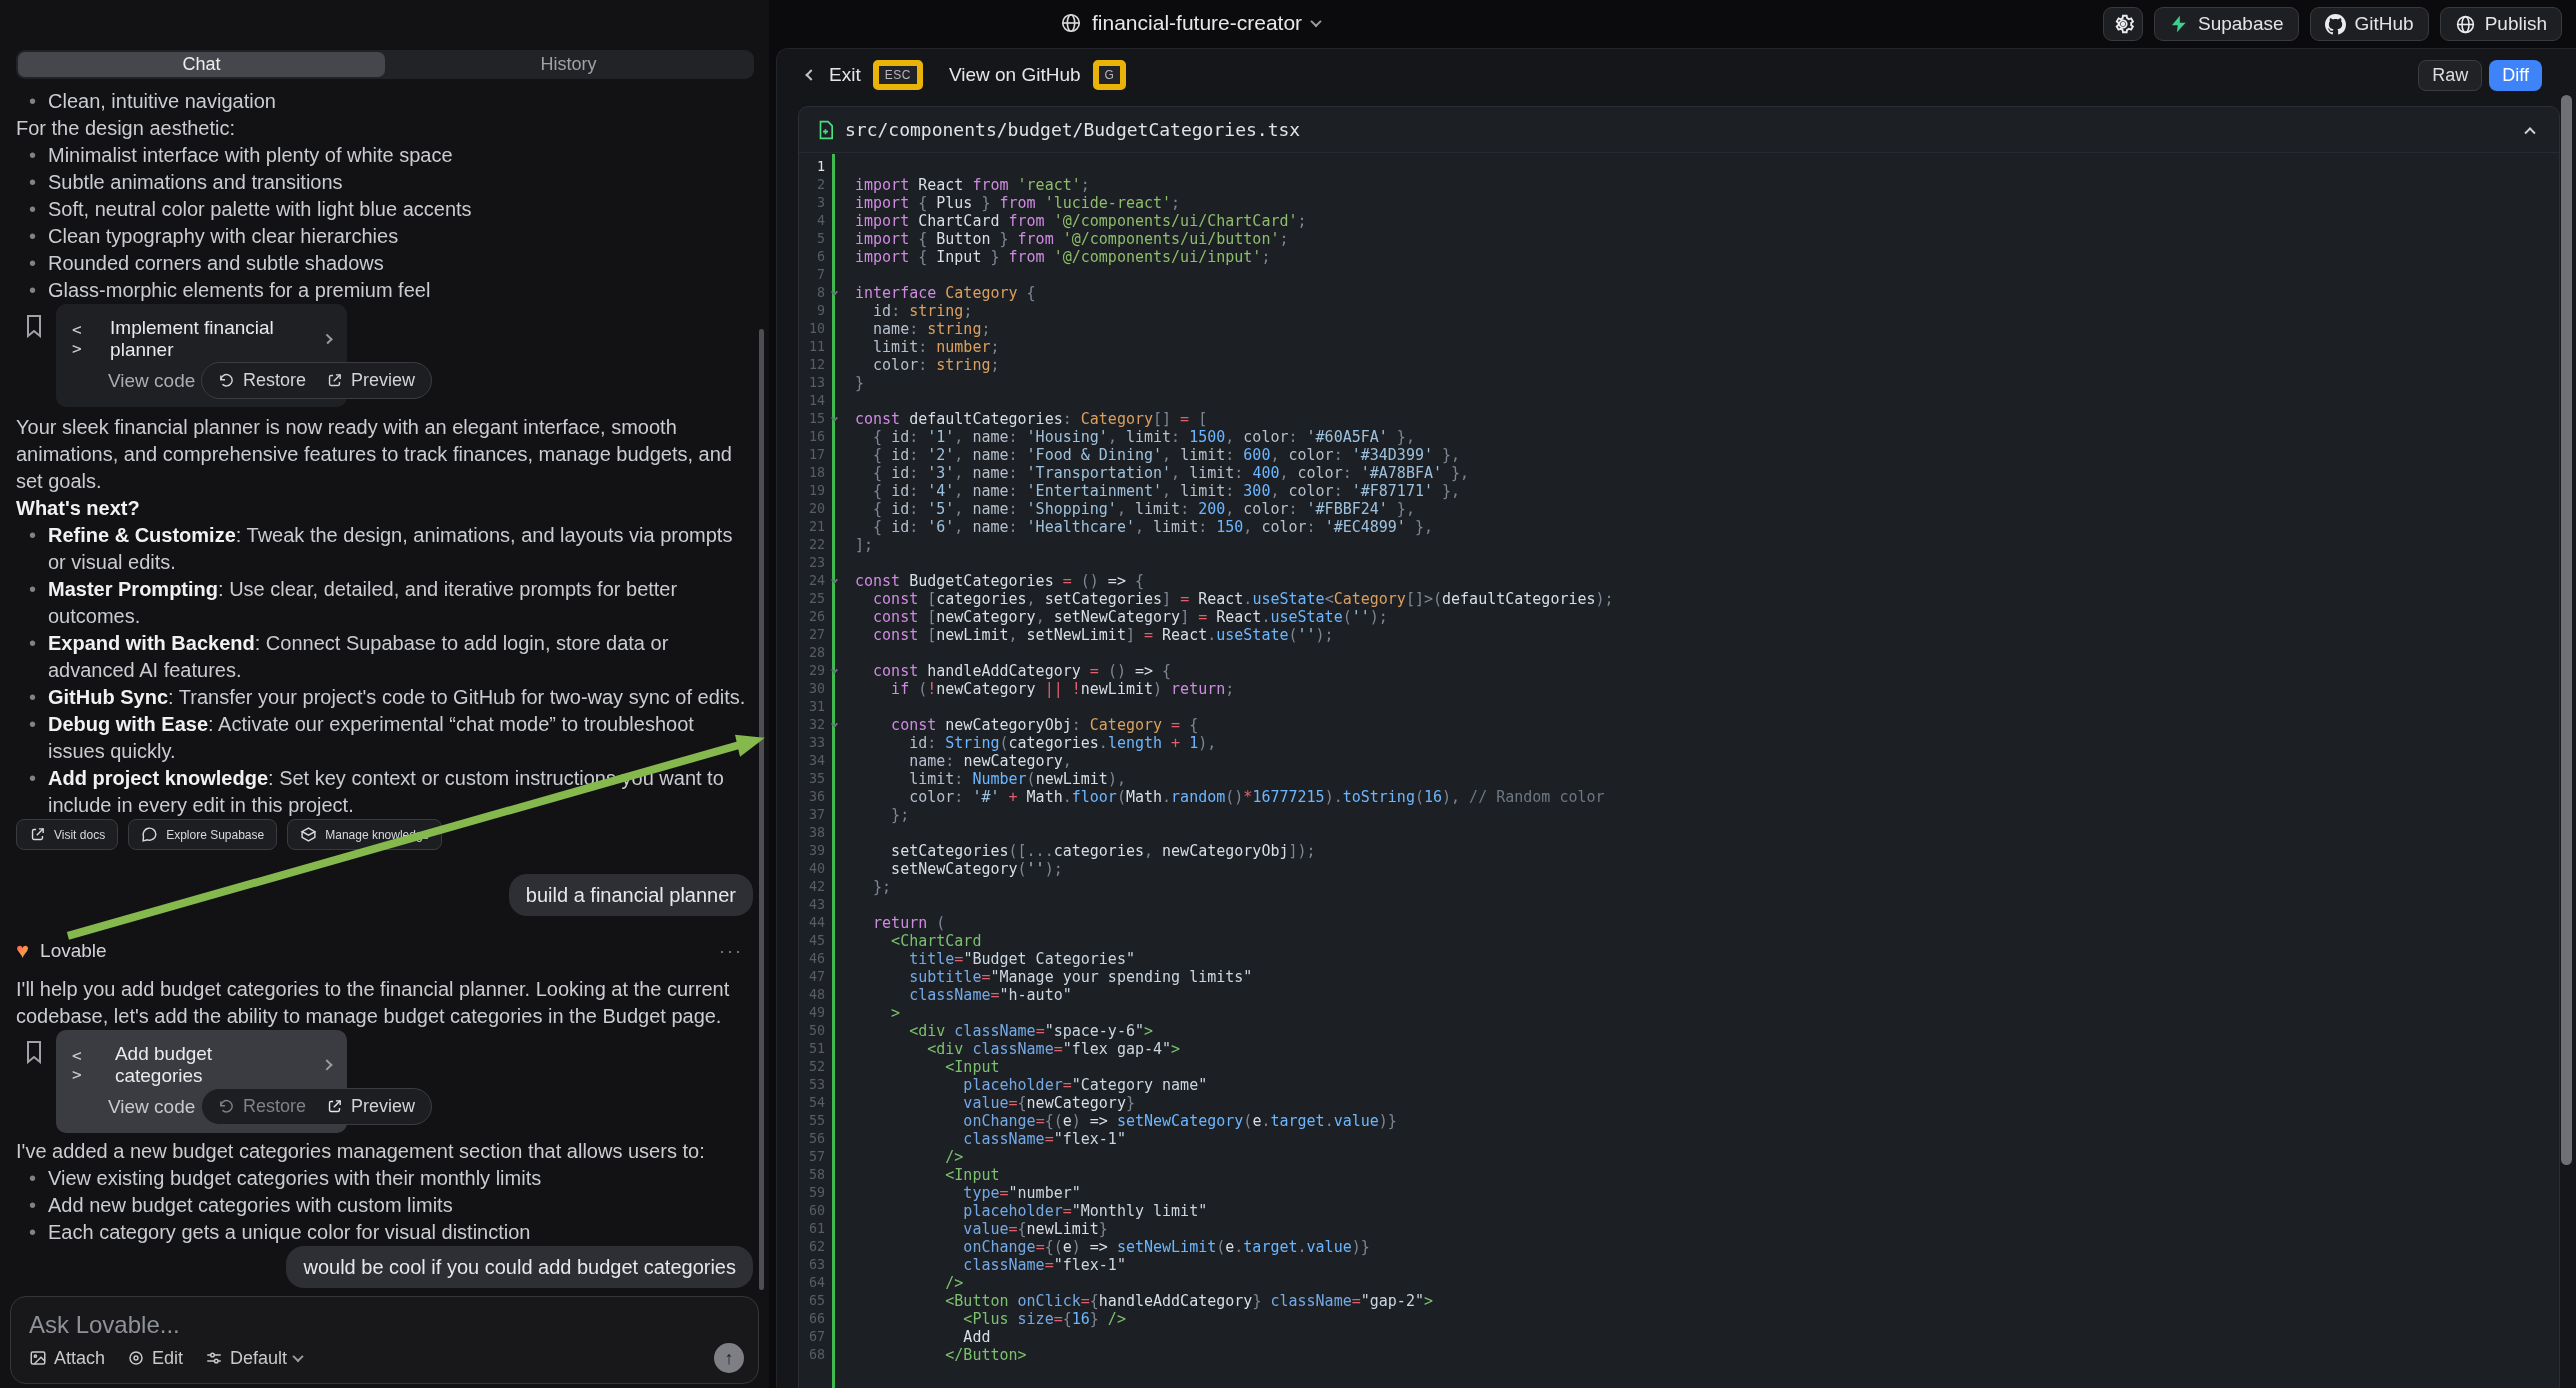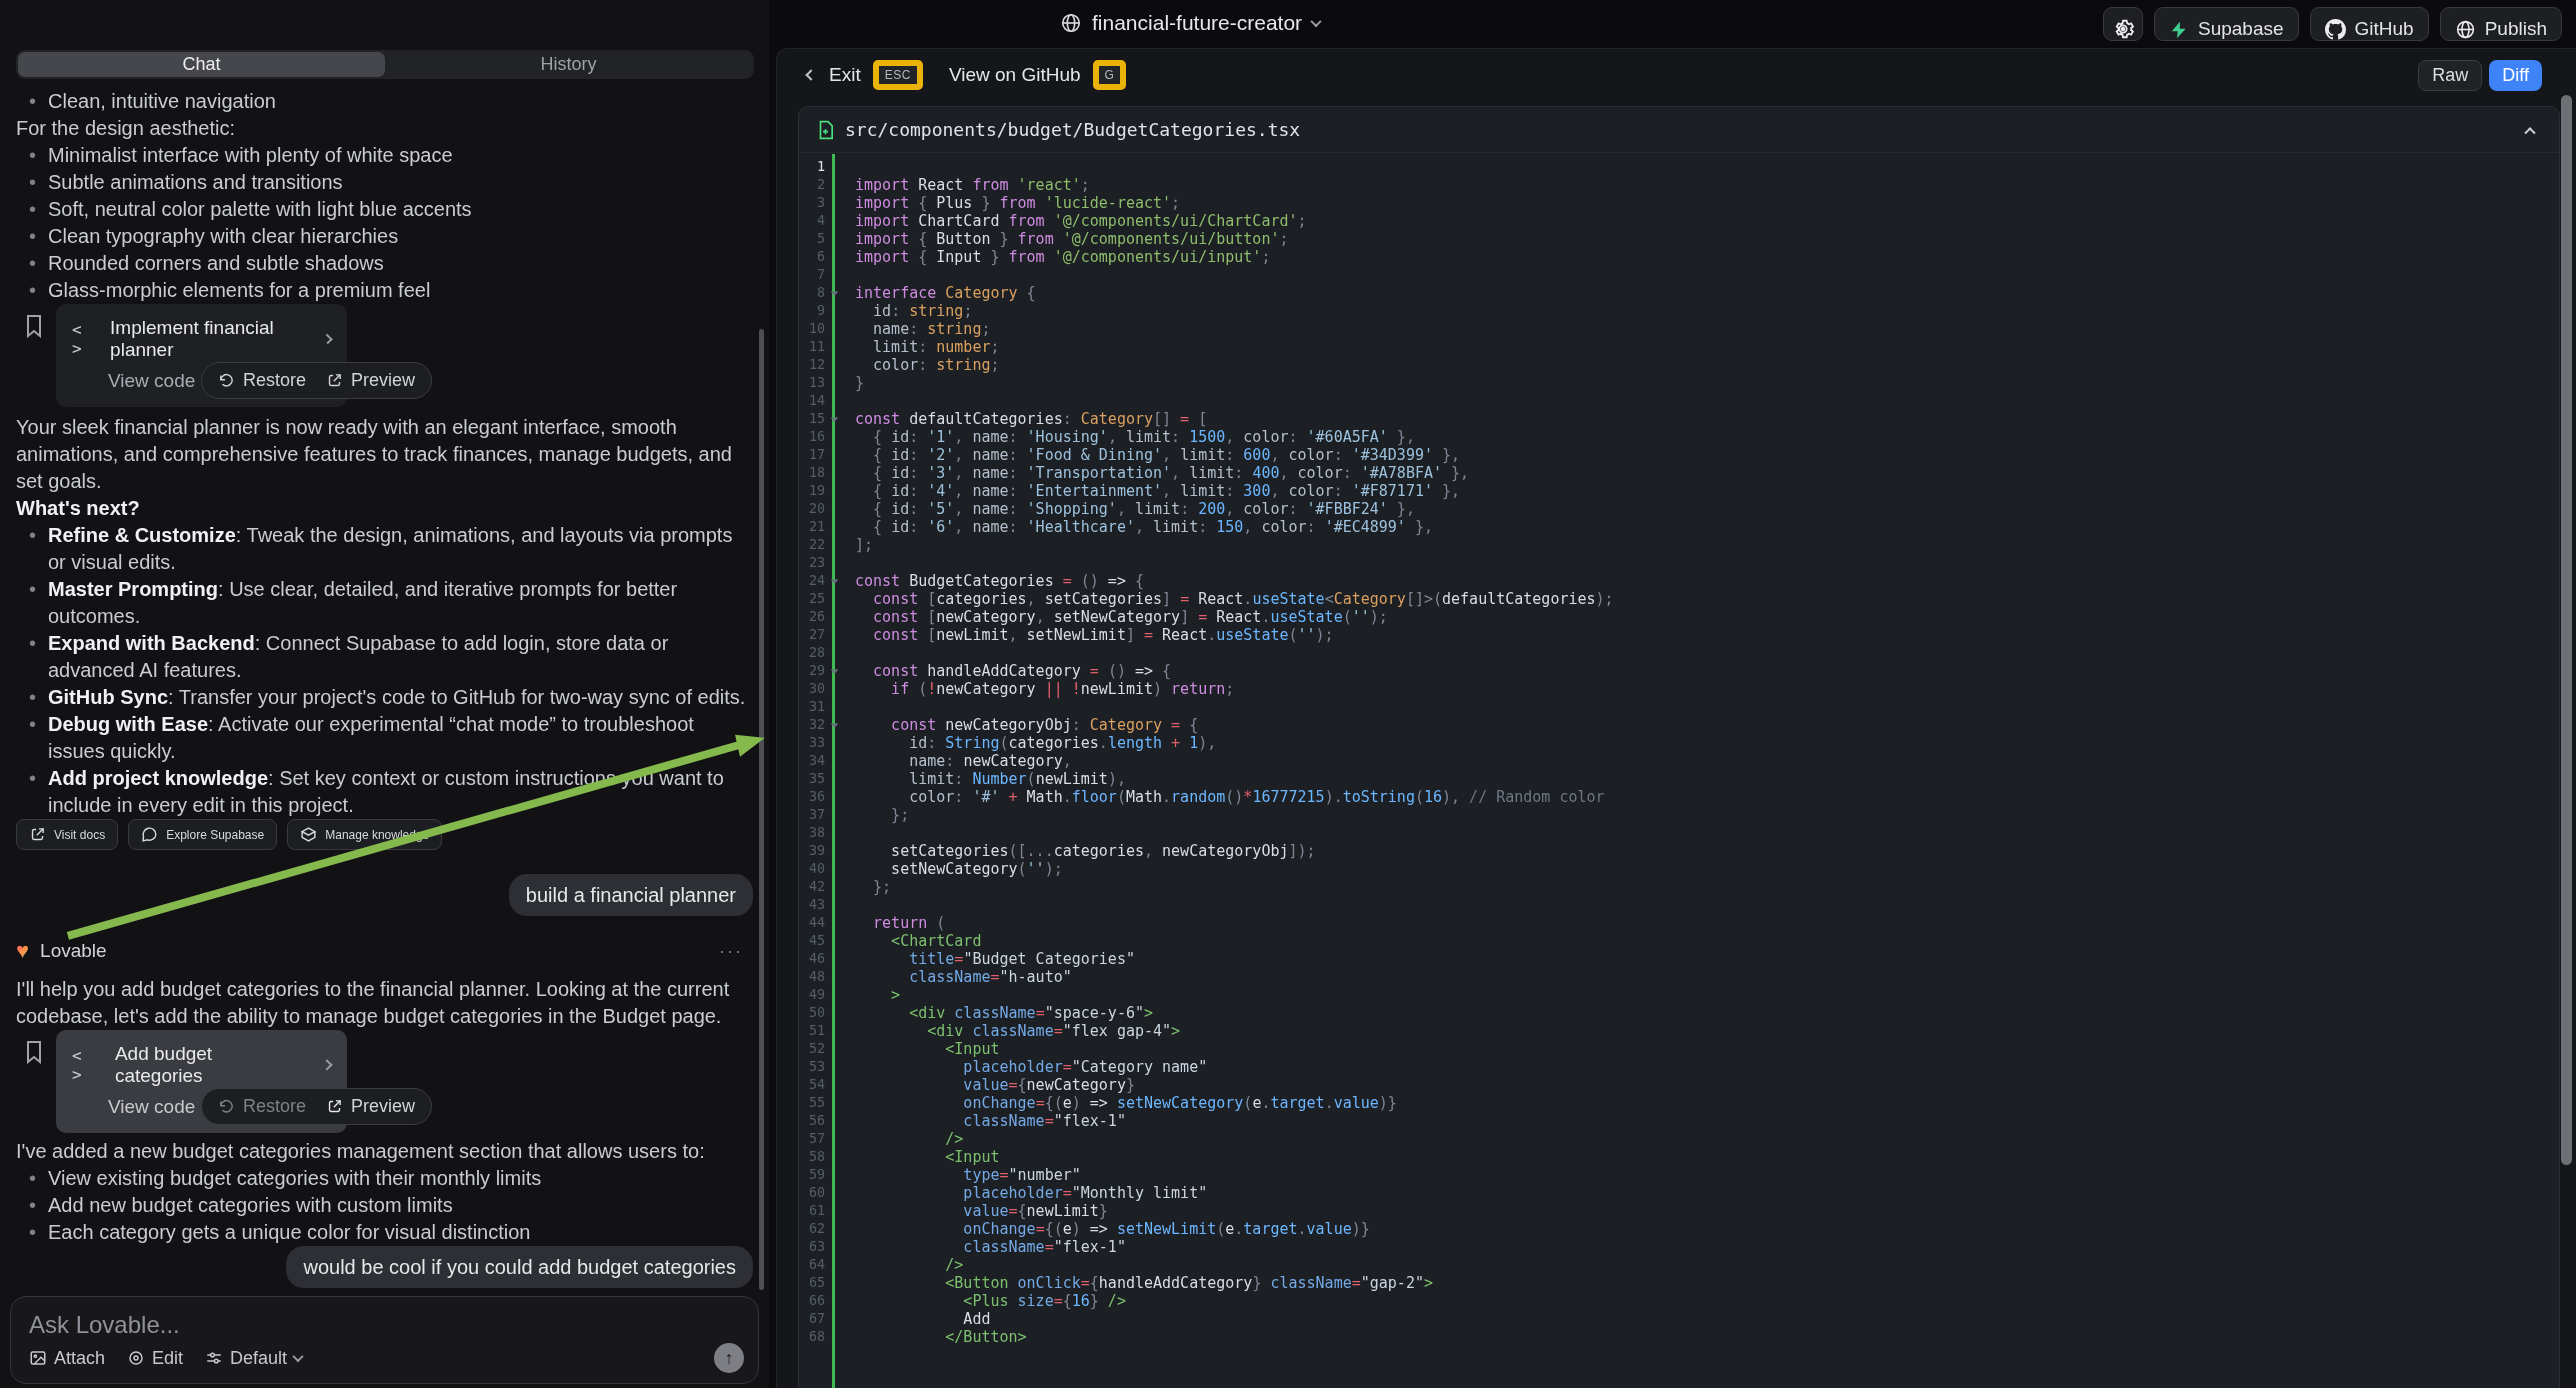--- a/index.html
+++ b/index.html
@@ -10,21 +10,21 @@
   
   #topbar { position:absolute; left:0; top:0; width:2576px; height:48px; }
   .heart { font-size:30px; line-height:30px;
     background:linear-gradient(135deg,#ff4d6d 10%,#ff9a3d 55%,#4d9fff 95%);
     -webkit-background-clip:text; background-clip:text; color:transparent; }
   #logo-group { position:absolute; left:18px; top:8px; display:flex; align-items:center; gap:6px; }
   #panel-toggle { position:absolute; left:62px; top:10px; width:28px; height:28px; border:2.5px solid #e8e9eb; border-radius:7px; position:absolute; }
   #panel-toggle .half { position:absolute; left:2px; top:2px; bottom:2px; width:8px; background:#e8e9eb; border-radius:2px; }
   #project-group { position:absolute; left:1060px; top:11px; display:flex; align-items:center; gap:10px; color:#e7e8ea; font-size:21px; }
   #topbar-right { position:absolute; right:14px; top:7px; display:flex; gap:11px; }
-  .tb-btn { height:34px; background:#1e1f23; border:1px solid #393a3f; border-radius:9px; color:#e3e4e7; font-size:19px; display:flex; align-items:flex-end; gap:9px; padding:0 14px; }
+  .tb-btn { height:34px; background:#1e1f23; border:1px solid #393a3f; border-radius:9px; color:#e3e4e7; font-size:19px; display:flex; align-items:center; gap:9px; padding:0 14px; }
   .tb-btn.icon-only { width:40px; justify-content:center; padding:0; }
   .chev { display:inline-block; width:8px; height:8px; border-right:2px solid #9a9ca2; border-bottom:2px solid #9a9ca2; }
   .chev.down  { transform:rotate(45deg) translate(-1px,-1px); }
   .chev.right { transform:rotate(-45deg); }
   .chev.up    { transform:rotate(-135deg) translate(-2px,-2px); }
 
   
   #chat-panel { position:absolute; left:0; top:0; width:769px; height:1388px; background:#121215; }
   #tabs { position:absolute; left:16px; top:50px; width:738px; height:29px; background:#222327; border-radius:9px; display:flex; padding:2px; }
   .tab { flex:1; display:flex; align-items:center; justify-content:center; font-size:18px; color:#9fa1a7; border-radius:7px; }
@@ -418,20 +418,21 @@
           <div class="code-row"><span class="ln">36</span><span class="fold"></span><span class="codetxt"><span class="tk-pr">      color</span><span class="tk-p">: </span><span class="tk-sv">'#'</span><span class="tk-eq"> + </span><span class="tk-v">Math</span><span class="tk-p">.</span><span class="tk-f">floor</span><span class="tk-p">(</span><span class="tk-v">Math</span><span class="tk-p">.</span><span class="tk-f">random</span><span class="tk-p">()</span><span class="tk-eq">*</span><span class="tk-n">16777215</span><span class="tk-p">).</span><span class="tk-f">toString</span><span class="tk-p">(</span><span class="tk-n">16</span><span class="tk-p">),</span><span class="tk-cm"> // Random color</span></span></div>
           <div class="code-row"><span class="ln">37</span><span class="fold"></span><span class="codetxt"><span class="tk-p">    };</span></span></div>
           <div class="code-row"><span class="ln">38</span><span class="fold"></span><span class="codetxt"></span></div>
           <div class="code-row"><span class="ln">39</span><span class="fold"></span><span class="codetxt"><span class="tk-v">    setCategories</span><span class="tk-p">([...</span><span class="tk-v">categories</span><span class="tk-p">, </span><span class="tk-v">newCategoryObj</span><span class="tk-p">]);</span></span></div>
           <div class="code-row"><span class="ln">40</span><span class="fold"></span><span class="codetxt"><span class="tk-v">    setNewCategory</span><span class="tk-p">(</span><span class="tk-sv">''</span><span class="tk-p">);</span></span></div>
           <div class="code-row"><span class="ln">42</span><span class="fold"></span><span class="codetxt"><span class="tk-p">  };</span></span></div>
           <div class="code-row"><span class="ln">43</span><span class="fold"></span><span class="codetxt"></span></div>
           <div class="code-row"><span class="ln">44</span><span class="fold"></span><span class="codetxt"><span class="tk-k">  return</span><span class="tk-p"> (</span></span></div>
           <div class="code-row"><span class="ln">45</span><span class="fold"></span><span class="codetxt"><span class="tk-tag">    &lt;ChartCard</span></span></div>
           <div class="code-row"><span class="ln">46</span><span class="fold"></span><span class="codetxt"><span class="tk-attr">      title</span><span class="tk-eq">=</span><span class="tk-sj">"Budget Categories"</span></span></div>
+          <div class="code-row"><span class="ln">47</span><span class="fold"></span><span class="codetxt"><span class="tk-attr">      subtitle</span><span class="tk-eq">=</span><span class="tk-sj">"Manage your spending limits"</span></span></div>
           <div class="code-row"><span class="ln">48</span><span class="fold"></span><span class="codetxt"><span class="tk-attr">      className</span><span class="tk-eq">=</span><span class="tk-sj">"h-auto"</span></span></div>
           <div class="code-row"><span class="ln">49</span><span class="fold"></span><span class="codetxt"><span class="tk-tag">    &gt;</span></span></div>
           <div class="code-row"><span class="ln">50</span><span class="fold"></span><span class="codetxt"><span class="tk-tag">      &lt;div</span><span class="tk-attr"> className</span><span class="tk-eq">=</span><span class="tk-sj">"space-y-6"</span><span class="tk-tag">&gt;</span></span></div>
           <div class="code-row"><span class="ln">51</span><span class="fold"></span><span class="codetxt"><span class="tk-tag">        &lt;div</span><span class="tk-attr"> className</span><span class="tk-eq">=</span><span class="tk-sj">"flex gap-4"</span><span class="tk-tag">&gt;</span></span></div>
           <div class="code-row"><span class="ln">52</span><span class="fold"></span><span class="codetxt"><span class="tk-tag">          &lt;Input</span></span></div>
           <div class="code-row"><span class="ln">53</span><span class="fold"></span><span class="codetxt"><span class="tk-attr">            placeholder</span><span class="tk-eq">=</span><span class="tk-sj">"Category name"</span></span></div>
           <div class="code-row"><span class="ln">54</span><span class="fold"></span><span class="codetxt"><span class="tk-attr">            value</span><span class="tk-eq">=</span><span class="tk-p">{</span><span class="tk-v">newCategory</span><span class="tk-p">}</span></span></div>
           <div class="code-row"><span class="ln">55</span><span class="fold"></span><span class="codetxt"><span class="tk-attr">            onChange</span><span class="tk-eq">=</span><span class="tk-p">{(</span><span class="tk-v">e</span><span class="tk-p">)</span><span class="tk-v"> =&gt; </span><span class="tk-f">setNewCategory</span><span class="tk-p">(</span><span class="tk-v">e</span><span class="tk-p">.</span><span class="tk-f">target</span><span class="tk-p">.</span><span class="tk-f">value</span><span class="tk-p">)}</span></span></div>
           <div class="code-row"><span class="ln">56</span><span class="fold"></span><span class="codetxt"><span class="tk-attr">            className</span><span class="tk-eq">=</span><span class="tk-sj">"flex-1"</span></span></div>
           <div class="code-row"><span class="ln">57</span><span class="fold"></span><span class="codetxt"><span class="tk-tag">          /&gt;</span></span></div>

